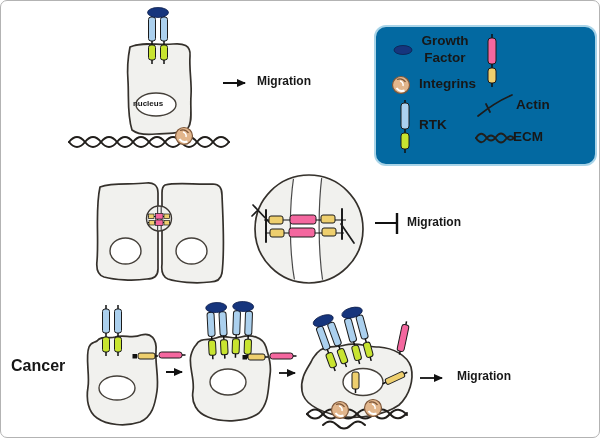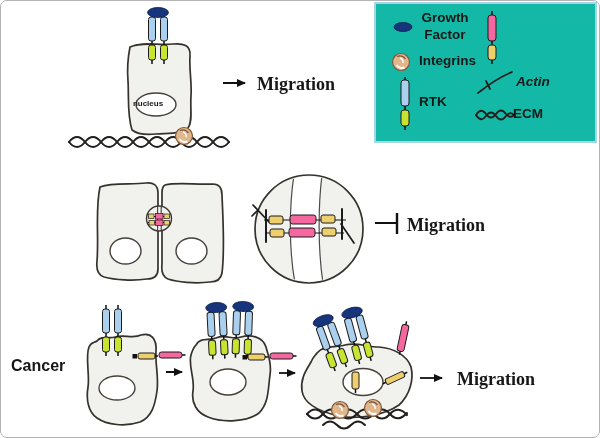--- a/index.html
+++ b/index.html
@@ -4,26 +4,26 @@
 <style>
   html,body{margin:0;padding:0;background:#fff;}
   .figure{
     position:relative;width:598px;height:436px;background:var(--background,#fff);
     border:1px solid #b3b3b3;border-radius:7px;overflow:hidden;
     font-family:"Liberation Sans",sans-serif;color:#171717;
   }
   .figure > svg.canvas{position:absolute;left:0;top:0;}
   .lbl{position:absolute;font-weight:bold;white-space:nowrap;color:#171717;}
   .row-label{font-size:16px;}
-  .migration{font-size:18px;font-family:Liberation Serif, serif;}
+  .migration{font-size:12px;}
   .nucleus-lbl{font-size:8px;width:46px;text-align:center;white-space:nowrap;}
   
   .legend{
-    position:absolute;left:373px;top:1px;width:219px;height:137px;
-    background:#14b8a6;border:2px solid var(--legendBorder,#a9d4e8);border-radius:0;
+    position:absolute;left:373px;top:24px;width:219px;height:137px;
+    background:#0369a1;border:2px solid var(--legendBorder,#a9d4e8);border-radius:12px;
   }
   .legend .lbl{font-size:13.5px;}
   .legend svg{position:absolute;}
   .gf-text{left:38px;top:5px;width:62px;text-align:center;line-height:17px;white-space:normal!important;}
   
   .rod{stroke:#1b1b1b;stroke-width:1;}
   .blue{fill:var(--rtkBlue,#abd0ee);}
   .green{fill:var(--rtkGreen,#c8e430);}
   .pink{fill:var(--camPink,#f4679f);}
   .yellow{fill:var(--camYellow,#eecf6e);}
@@ -224,21 +224,21 @@
       <line x1="9" y1="2" x2="9" y2="6" class="stem"></line>
       <rect x="5" y="6" width="8" height="26" rx="3" class="rod pink"></rect>
       <line x1="9" y1="32" x2="9" y2="36" class="stem"></line>
       <rect x="5" y="36" width="8" height="15" rx="3" class="rod yellow"></rect>
       <line x1="9" y1="51" x2="9" y2="55" class="stem"></line>
     </svg>
 
     <svg style="left:99px;top:62px;" width="42" height="30">
       <path d="M3,27 C13,19 25,11 37,6 M11,15 L15,23" class="actin"></path>
     </svg>
-    <div class="lbl" style="left:140px;top:70px;font-style:italic;">Actin</div>
+    <div class="lbl" style="left:140px;top:70px;">Actin</div>
 
     <svg style="left:97px;top:99px;" width="42" height="22">
       <path d="M3,12 q5,-8 10,-1 q5,7 10,0 q5,-7 10,0 q4,5 8,1" class="ecm" style="stroke-width:1.8"></path>
       <path d="M3,12 q5,8 10,1 q5,-7 10,0 q5,7 10,0 q4,-5 8,-1" class="ecm" style="stroke-width:1.8"></path>
     </svg>
     <div class="lbl" style="left:137px;top:102px;">ECM</div>
   </div>
 
 </div>
 

